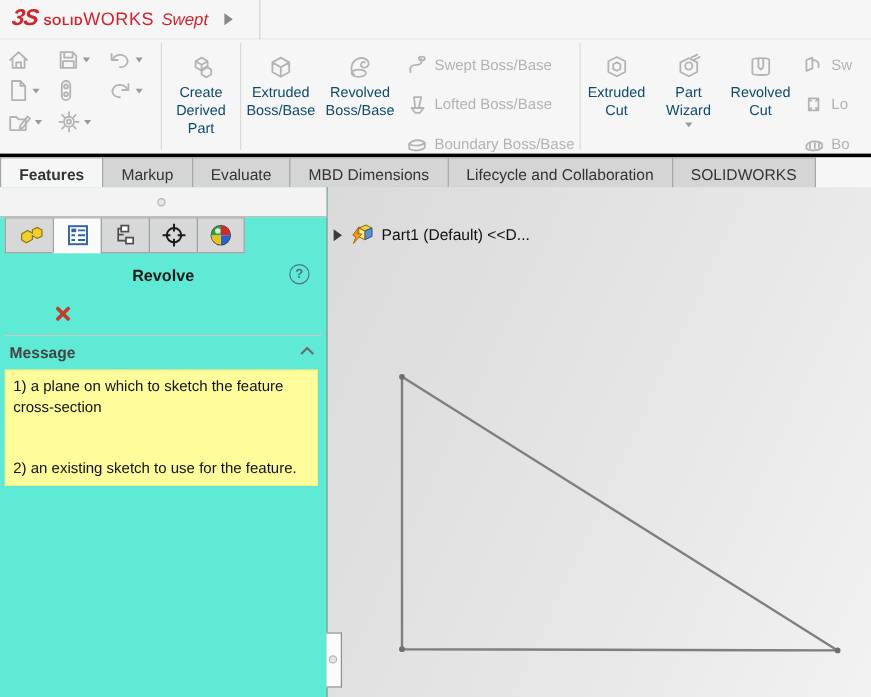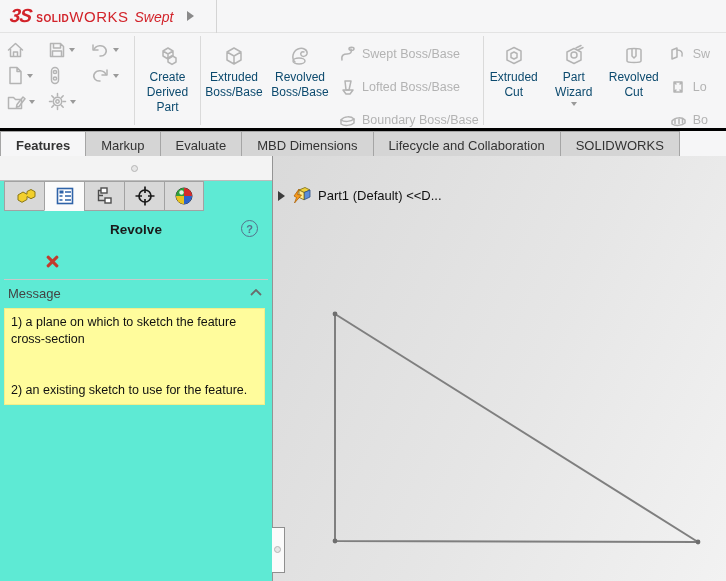--- a/index.html
+++ b/index.html
@@ -94,21 +94,21 @@
   .close-x::before, .close-x::after {
     content: ""; position: absolute; left: 1px; top: 7px; width: 15px; height: 3px;
     background: #c23b2e; border-radius: 1px;
   }
   .close-x::before { transform: rotate(45deg); }
   .close-x::after { transform: rotate(-45deg); }
 
   .pm-divider { border-top: 1px solid #c9c9c9; margin: 6px 4px 0 4px; }
 
   .msg-header { position: relative; height: 27px; display: flex; align-items: center; padding-left: 8px; }
-  .msg-header-label { font-size: 13px; font-weight: 400; color: #444; }
+  .msg-header-label { font-size: 13px; font-weight: 700; color: #444; }
   .msg-collapse { position: absolute; right: 10px; top: 9px; }
 
   .msg-box {
     margin: 1px 8px 0 4px; background: #fffc9c; border: 1px solid #f3ee8a;
     padding: 5px 6px; font-size: 12.5px; color: #111; width: 261px;
   }
   .msg-line { min-height: 17px; line-height: 17px; }
 
   .panel-splitter {
     position: absolute; right: -13px; top: 371px; width: 13px; height: 46px;

